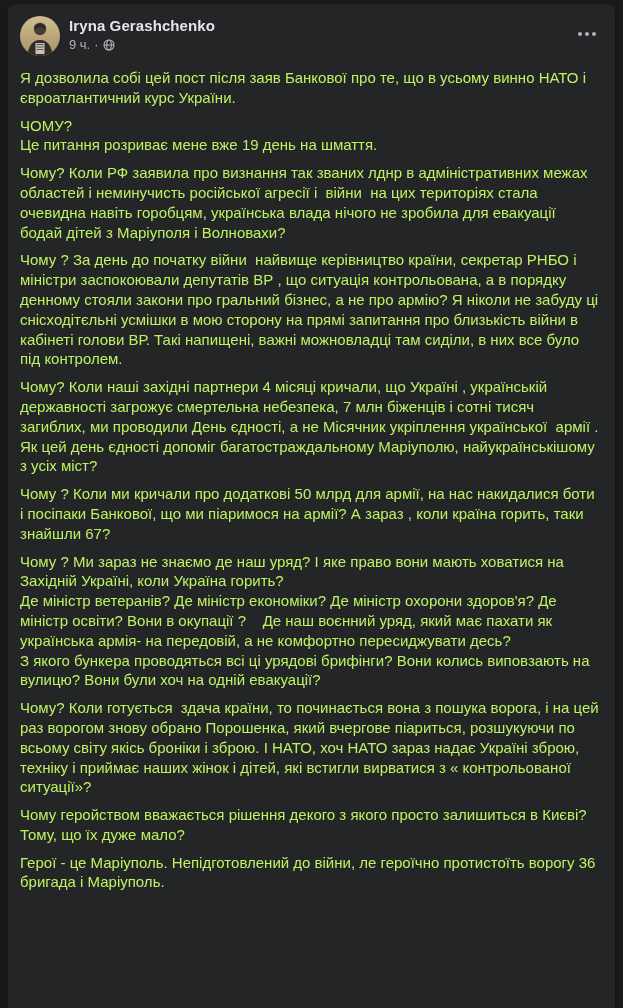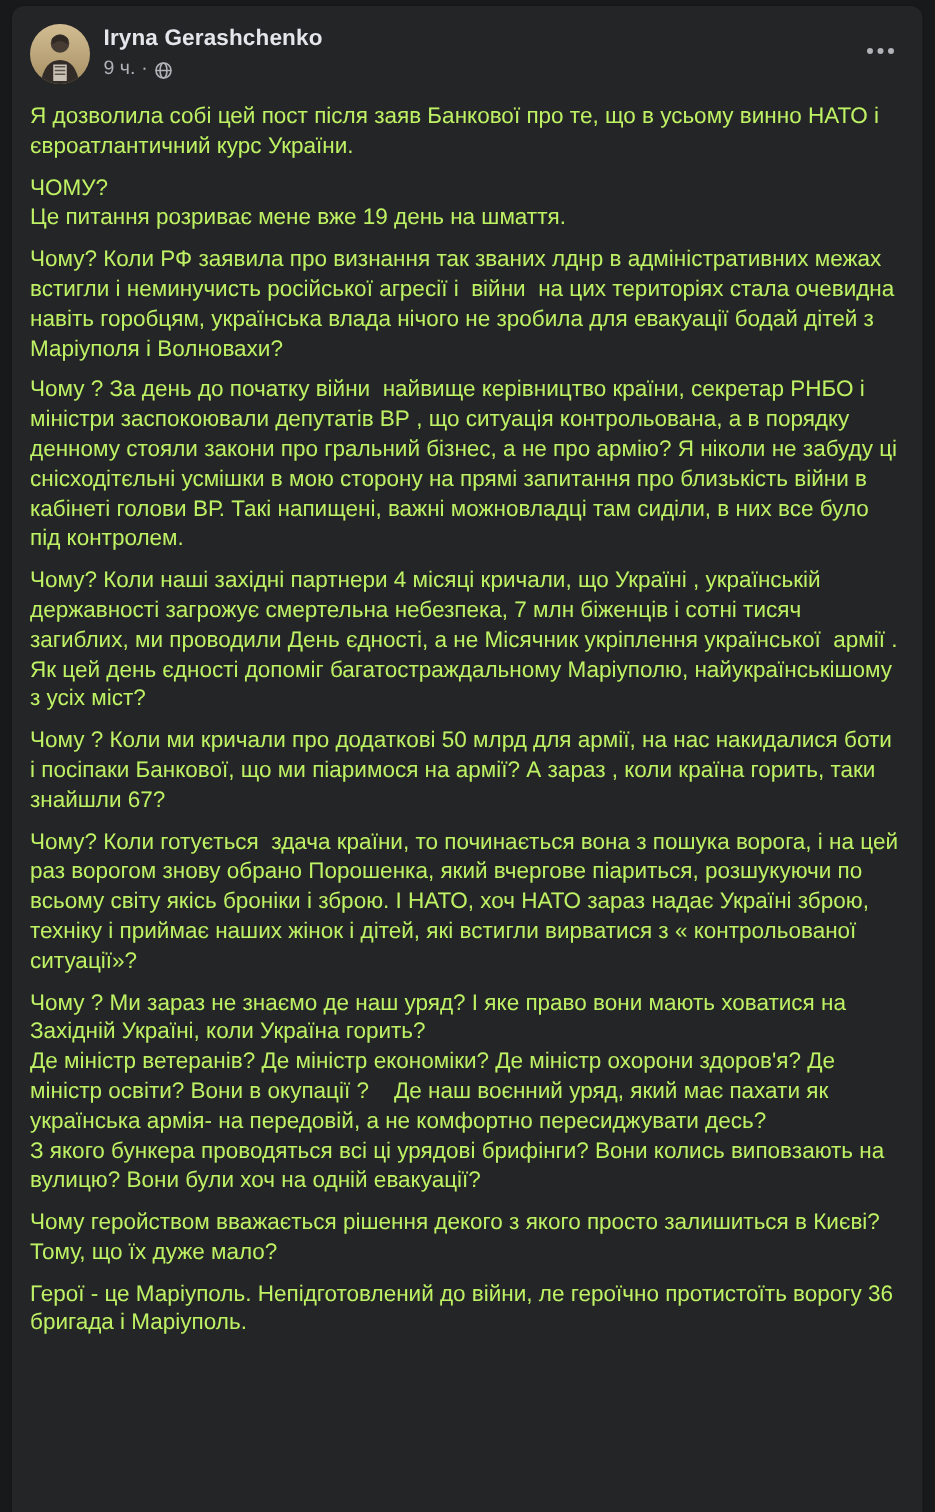--- a/index.html
+++ b/index.html
@@ -49,21 +49,21 @@
   .author-name {
     color: #e4e6eb;
     font-size: 15px;
     font-weight: 700;
     line-height: 19px;
     letter-spacing: .1px;
     cursor: pointer;
   }
   .post-meta {
     display: flex;
-    align-items: flex-end;
+    align-items: center;
     gap: 4px;
     margin-top: 2px;
     color: #b0b3b8;
     font-size: 13px;
     line-height: 16px;
   }
   .meta-sep { color: #b0b3b8; }
   .globe-icon svg { display: block; }
   .more-button {
     flex: 0 0 auto;
@@ -144,34 +144,34 @@
 
     </div>
 
     <div class="post-body">
 
         <p>Я дозволила собі цей пост після заяв Банкової про те, що в усьому винно НАТО і євроатлантичний курс України.</p>
 
         <p>ЧОМУ?
 Це питання розриває мене вже 19 день на шмаття.</p>
 
-        <p>Чому? Коли РФ заявила про визнання так званих лднр в адміністративних межах встигли і неминучисть російської агресії і  війни  на цих територіях стала очевидна навіть горобцям, українська влада нічого не зробила для евакуації бодай дітей з Маріуполя і Волновахи?</p>
+        <p>Чому? Коли РФ заявила про визнання так званих лднр в адміністративних межах областей і неминучисть російської агресії і  війни  на цих територіях стала очевидна навіть горобцям, українська влада нічого не зробила для евакуації бодай дітей з Маріуполя і Волновахи?</p>
 
         <p>Чому ? За день до початку війни  найвище керівництво країни, секретар РНБО і міністри заспокоювали депутатів ВР , що ситуація контрольована, а в порядку денному стояли закони про гральний бізнес, а не про армію? Я ніколи не забуду ці снісходітєльні усмішки в мою сторону на прямі запитання про близькість війни в кабінеті голови ВР. Такі напищені, важні можновладці там сиділи, в них все було під контролем.</p>
 
 
         <p>Чому? Коли наші західні партнери 4 місяці кричали, що Україні , українській державності загрожує смертельна небезпека, 7 млн біженців і сотні тисяч загиблих, ми проводили День єдності, а не Місячник укріплення української  армії . Як цей день єдності допоміг багатостраждальному Маріуполю, найукраїнськішому з усіх міст?</p>
 
         <p>Чому ? Коли ми кричали про додаткові 50 млрд для армії, на нас накидалися боти і посіпаки Банкової, що ми піаримося на армії? А зараз , коли країна горить, таки знайшли 67?</p>
 
-        <p>Чому? Коли готується  здача країни, то починається вона з пошука ворога, і на цей раз ворогом знову обрано Порошенка, який вчергове піариться, розшукуючи по всьому світу якісь броніки і зброю. І НАТО, хоч НАТО зараз надає Україні зброю, техніку і приймає наших жінок і дітей, які встигли вирватися з « контрольованої ситуації»?</p>
-
         <p>Чому ? Ми зараз не знаємо де наш уряд? І яке право вони мають ховатися на Західній Україні, коли Україна горить?
 Де міністр ветеранів? Де міністр економіки? Де міністр охорони здоров'я? Де міністр освіти? Вони в окупації ?    Де наш воєнний уряд, який має пахати як українська армія- на передовій, а не комфортно пересиджувати десь?
 З якого бункера проводяться всі ці урядові брифінги? Вони колись виповзають на вулицю? Вони були хоч на одній евакуації?</p>
+
+        <p>Чому? Коли готується  здача країни, то починається вона з пошука ворога, і на цей раз ворогом знову обрано Порошенка, який вчергове піариться, розшукуючи по всьому світу якісь броніки і зброю. І НАТО, хоч НАТО зараз надає Україні зброю, техніку і приймає наших жінок і дітей, які встигли вирватися з « контрольованої ситуації»?</p>
 
 
         <p>Чому геройством вважається рішення декого з якого просто залишиться в Києві? Тому, що їх дуже мало?</p>
 
         <p>Герої - це Маріуполь. Непідготовлений до війни, ле героїчно протистоїть ворогу 36 бригада і Маріуполь.</p>
 
       </div>
 
   </div>
 </div>

